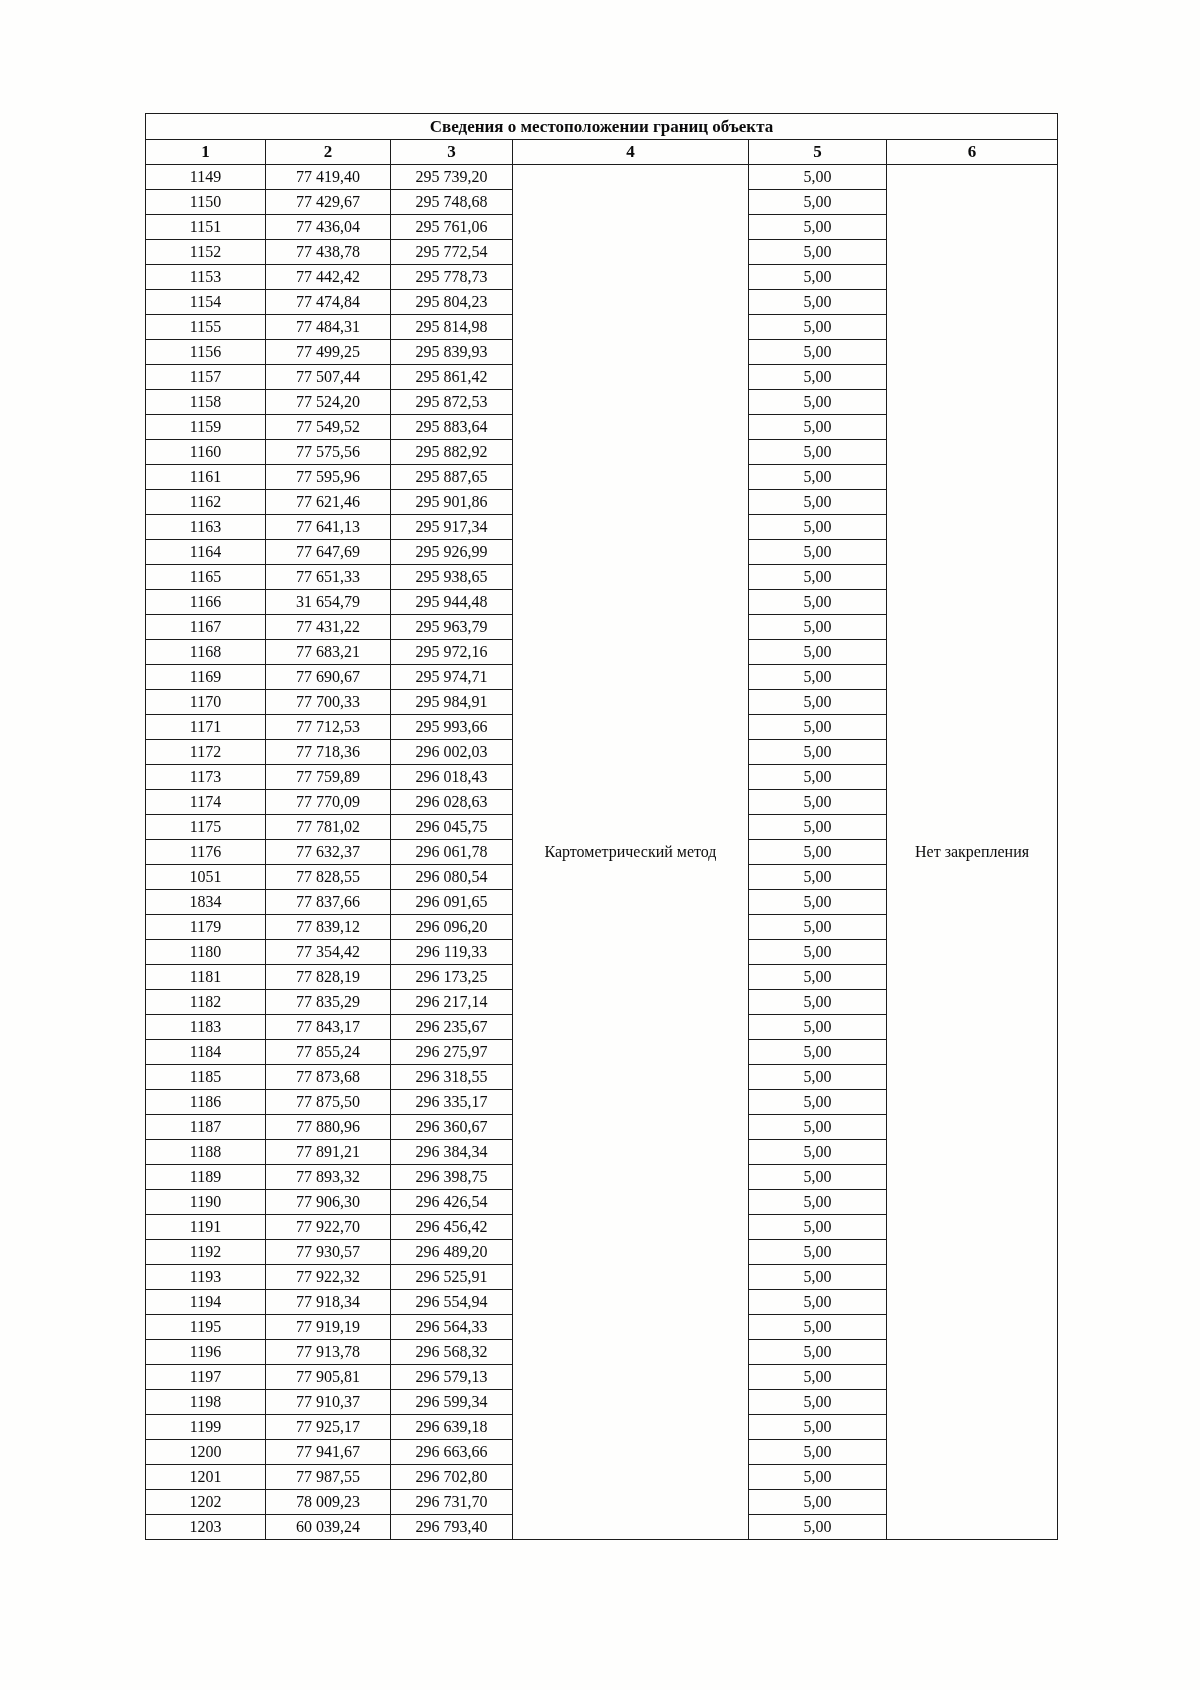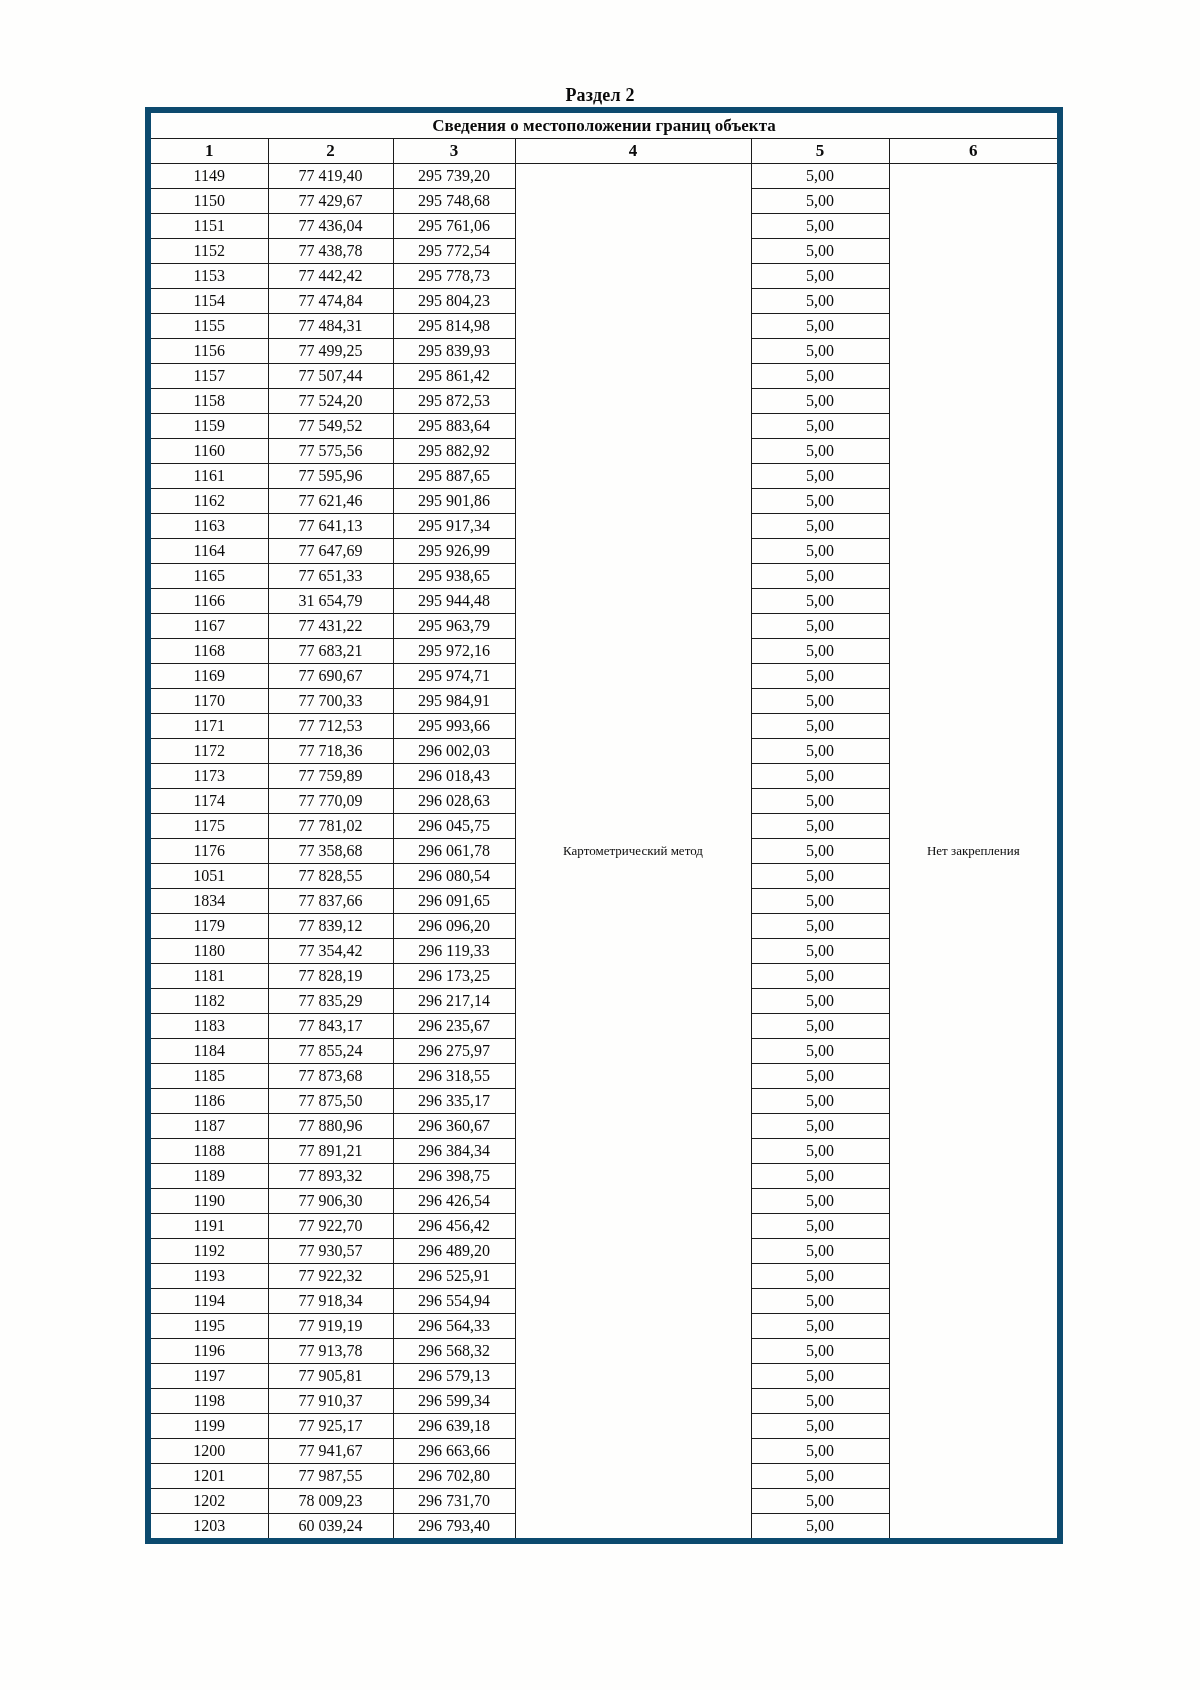--- a/index.html
+++ b/index.html
@@ -18,51 +18,50 @@
   .section-title {
     position: absolute;
     top: 85px; left: 0; width: 1200px;
     text-align: center;
     font-weight: bold;
     font-size: 18px;
     letter-spacing: 0.2px;
   }
   table.boundaries {
     position: absolute;
-    top: 107px; left: 145px;
+    top: 113px; left: 145px;
     width: 912px;
     border-collapse: collapse;
     table-layout: fixed;
-    border: 6px solid #0c4a6e;
+    border: 1px solid #0c4a6e;
   }
   table.boundaries th,
   table.boundaries td {
     border: 1px solid #1c1c1c;
     text-align: center;
     vertical-align: middle;
     padding: 0 3px;
     overflow: hidden;
     white-space: nowrap;
   }
   th.table-title { font-size: 17px; font-weight: bold; height: 25px; }
   tr.colnums th   { font-size: 17px; font-weight: bold; height: 24px; }
   tbody td        { font-size: 16px; height: 24px; }
-  td.c4, td.c6    { font-size: 13px; }
+  td.c4, td.c6    { font-size: 16px; }
   col.w1 { width: 120px; }
   col.w2 { width: 125px; }
   col.w3 { width: 122px; }
   col.w4 { width: 236px; }
   col.w5 { width: 138px; }
   col.w6 { width: 171px; }
 </style>
 </head>
 <body>
 
 <div class="page">
-  <div class="section-title">Раздел 2</div>
 
   <table class="boundaries">
     <colgroup>
       <col class="w1">
         <col class="w2">
         <col class="w3">
         <col class="w4">
         <col class="w5">
         <col class="w6">
     </colgroup>
@@ -239,21 +238,21 @@
           <td class="c5">5,00</td>
         </tr>
         <tr>
           <td class="c1">1175</td>
           <td class="c2">77 781,02</td>
           <td class="c3">296 045,75</td>
           <td class="c5">5,00</td>
         </tr>
         <tr>
           <td class="c1">1176</td>
-          <td class="c2">77 358,68</td>
+          <td class="c2">77 632,37</td>
           <td class="c3">296 061,78</td>
           <td class="c5">5,00</td>
         </tr>
         <tr>
           <td class="c1">1051</td>
           <td class="c2">77 828,55</td>
           <td class="c3">296 080,54</td>
           <td class="c5">5,00</td>
         </tr>
         <tr>

